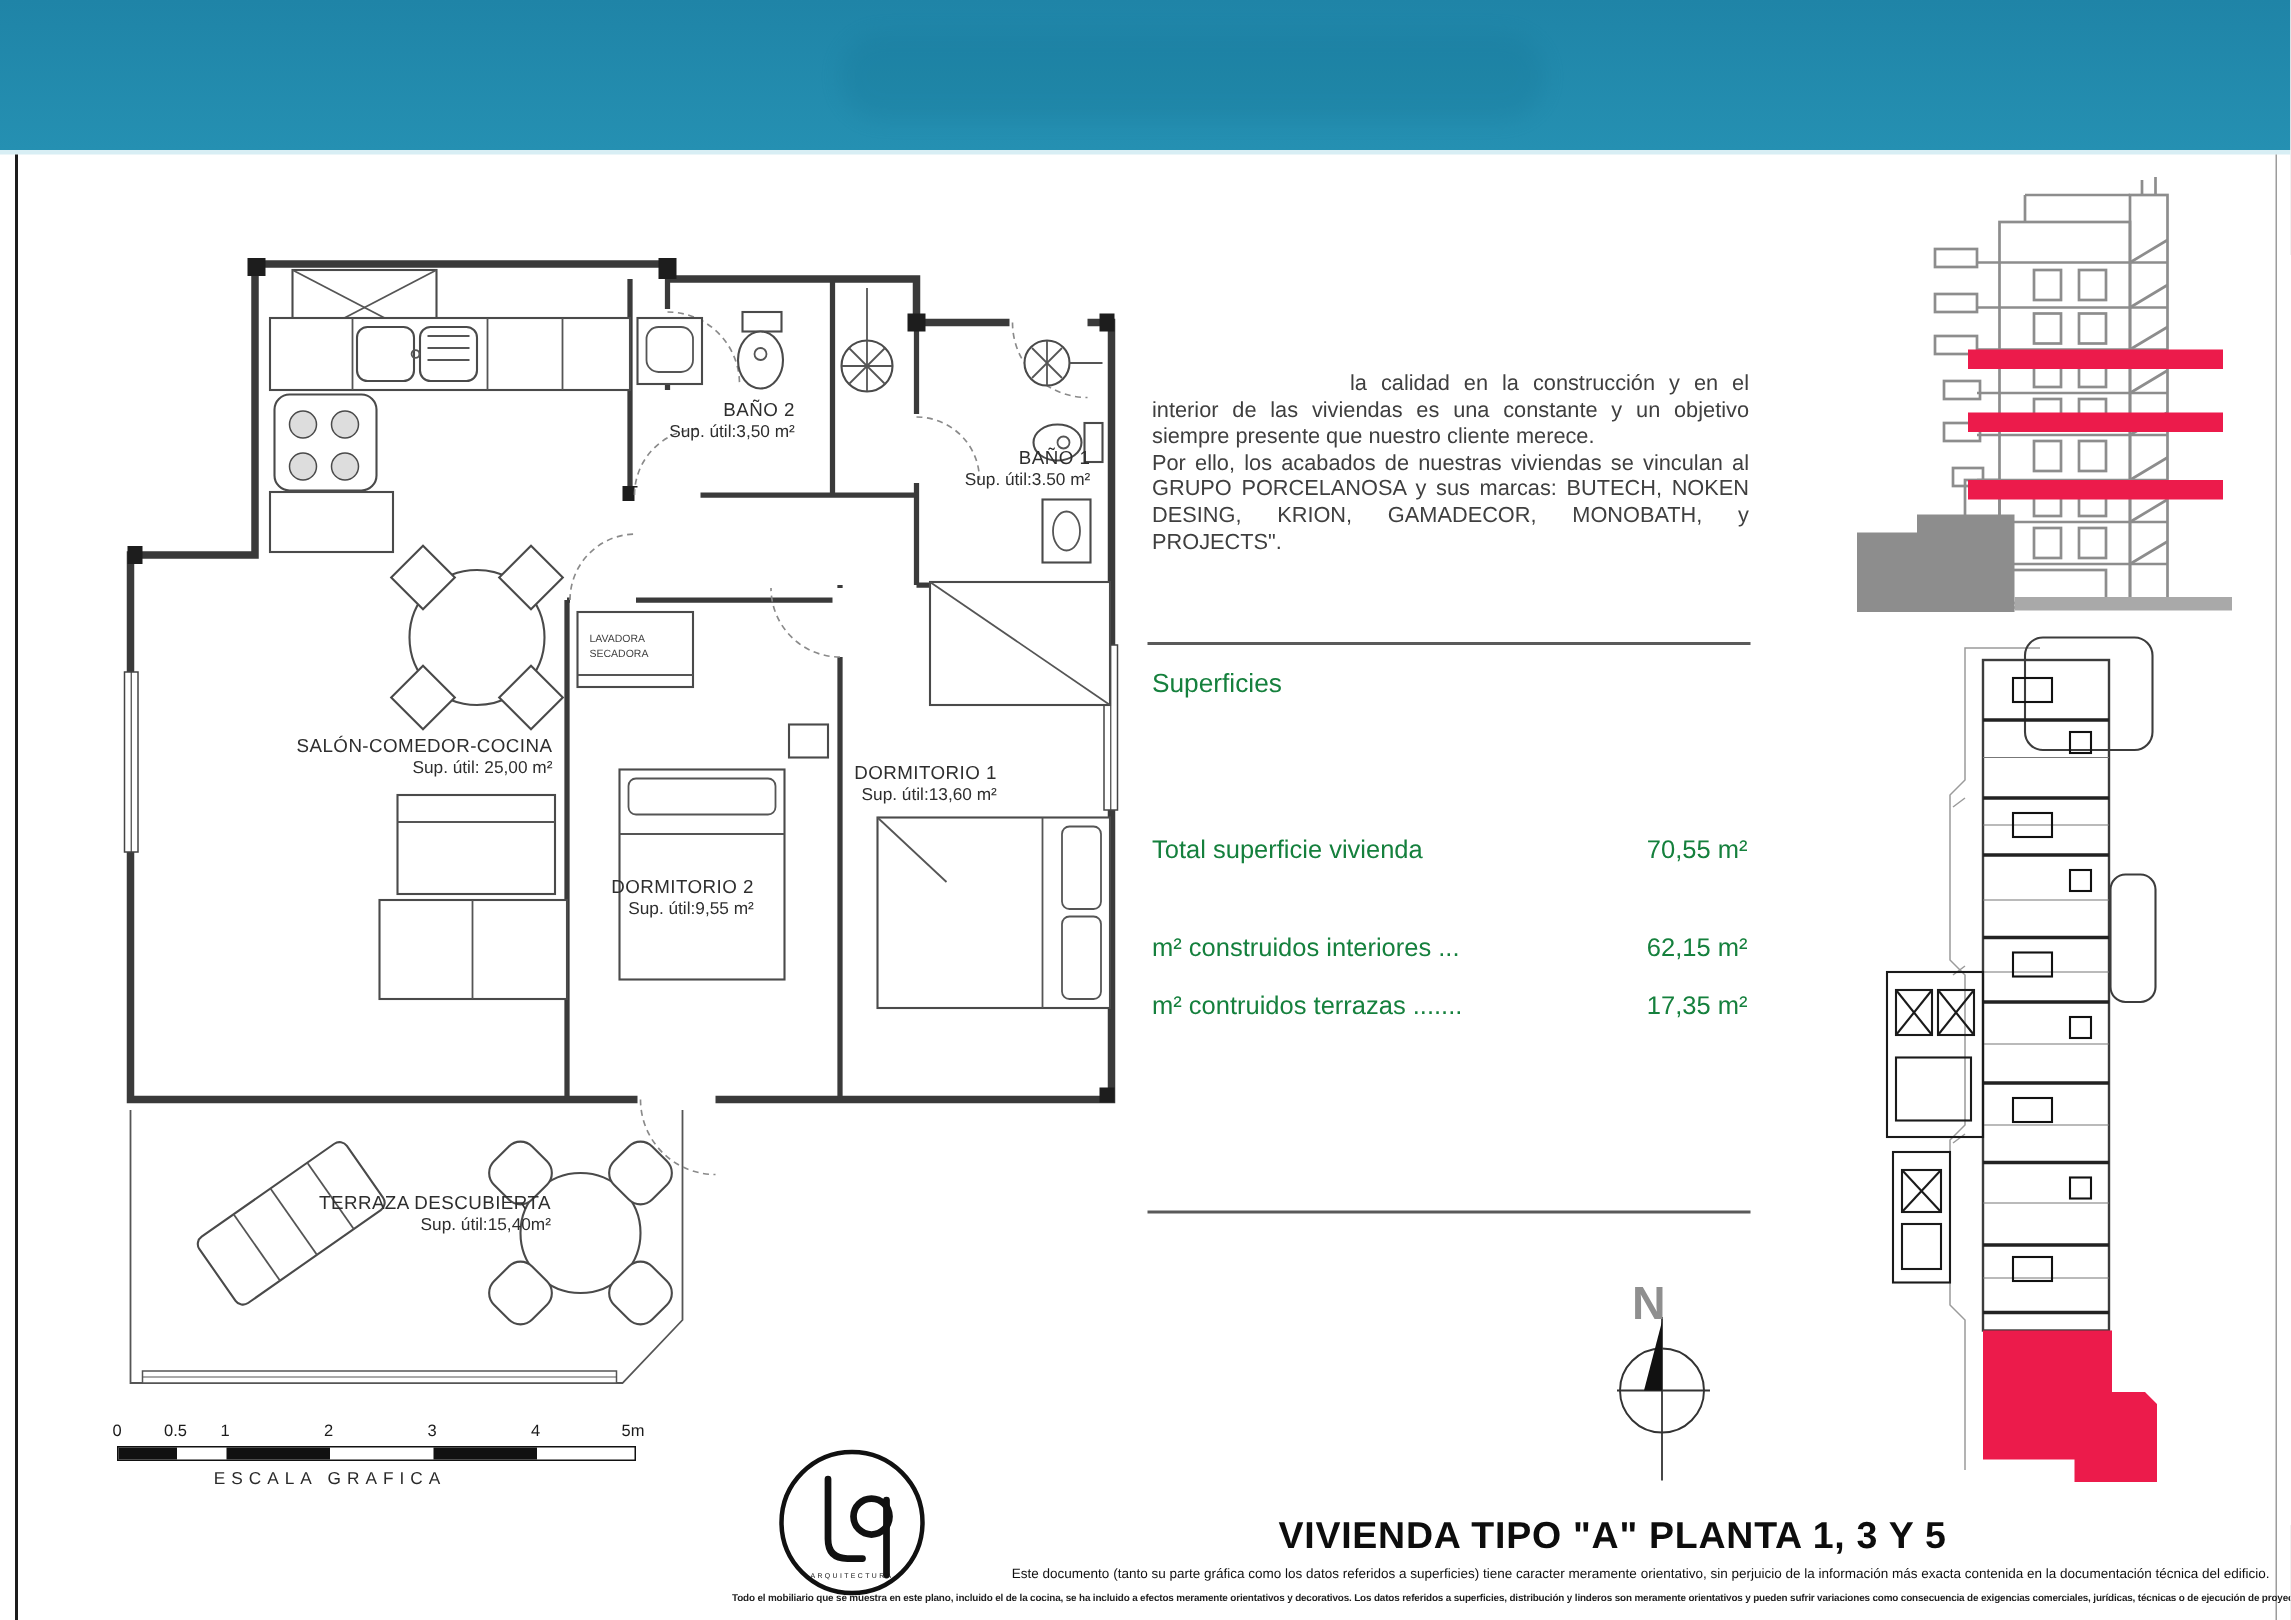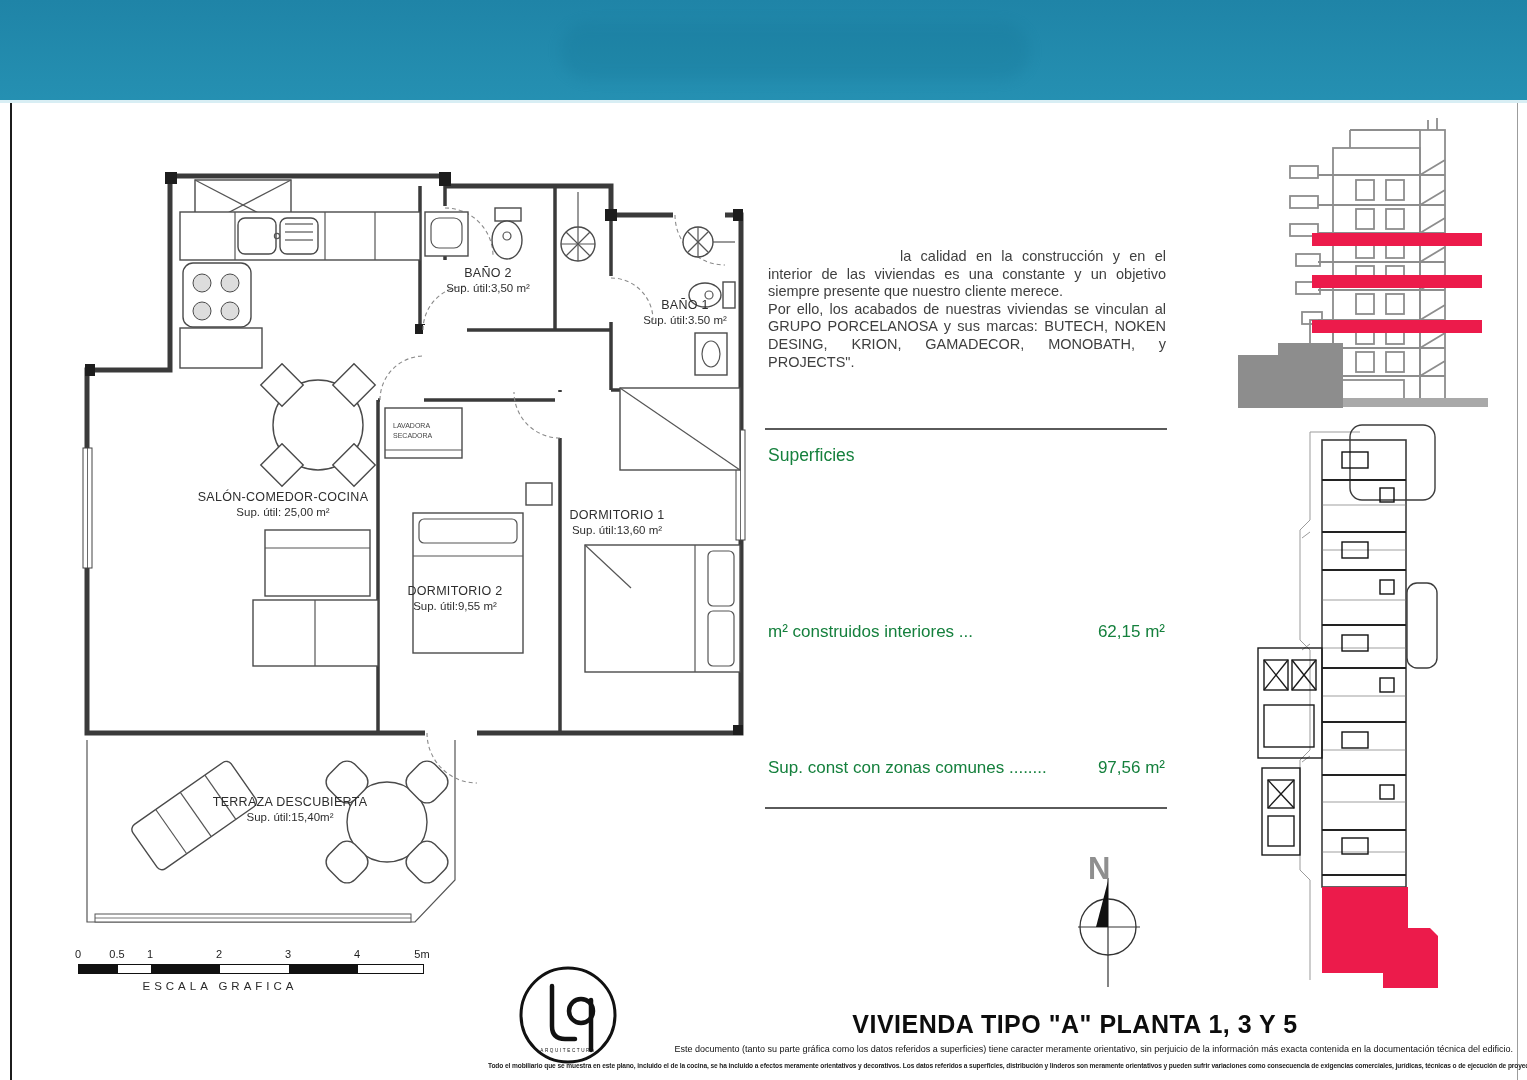--- a/index.html
+++ b/index.html
@@ -9,21 +9,21 @@
   .band{position:absolute;left:0;top:0;width:1527px;height:100px;
         background:linear-gradient(180deg,#1f84a7 0%,#2590b2 100%);}
   .band-watermark{position:absolute;left:560px;top:22px;width:470px;height:58px;
         background:#0d6787;opacity:.16;border-radius:28px;filter:blur(7px);}
   .band-underline{position:absolute;left:0;top:100px;width:1527px;height:3px;background:#d8eef4;}
   .frame-left{position:absolute;left:10px;top:103px;width:1.5px;height:977px;background:#1c1c1c;}
   .frame-right{position:absolute;right:9px;top:103px;width:1px;height:977px;background:#9c9c9c;}
   
   .floorplan{position:absolute;left:75px;top:148px;width:690px;height:800px;}
   .floorplan svg{position:absolute;left:0;top:0;}
-  .plan-label{position:absolute;transform:translateX(-50%);text-align:center;color:#2e2e2e;z-index:5;white-space:nowrap;}
+  .plan-label{position:absolute;transform:translateX(-50%);text-align:right;color:#2e2e2e;z-index:5;white-space:nowrap;}
   .plan-label .rname{font-size:12.5px;letter-spacing:.3px;}
   .plan-label .rarea{font-size:11.5px;margin-top:2px;}
   
   .quality{position:absolute;left:768px;top:248px;width:398px;color:#3f3f3f;
            font-size:14.5px;line-height:17.6px;text-align:justify;}
   .quality p{margin:0;}
   .quality p.first{text-indent:132px;}
   
   .surfaces{position:absolute;left:765px;top:423px;width:402px;height:395px;color:#15803d;text-align:right;}
   .rule{position:absolute;left:0;width:402px;height:2px;background:#5a5a5a;}
@@ -273,27 +273,31 @@
   </div>
 
   <div class="quality">
     <p class="first">la calidad en la construcción y en el interior de las viviendas es una constante y un objetivo siempre presente que nuestro cliente merece.</p>
     <p>Por ello, los acabados de nuestras viviendas se vinculan al GRUPO PORCELANOSA y sus marcas: BUTECH, NOKEN DESING, KRION, GAMADECOR, MONOBATH, y PROJECTS".</p>
   </div>
 
   <div class="surfaces">
     <div class="rule" style="top:5px;"></div>
     <div class="surf-title">Superficies</div>
+    <div class="surf-row" style="top:134px;">
+      <span class="lab">Total superficie vivienda</span>
+      <span class="val">70,55 m²</span>
+    </div>
     <div class="surf-row" style="top:199px;">
       <span class="lab">m² construidos interiores ...</span>
       <span class="val">62,15 m²</span>
     </div>
-    <div class="surf-row" style="top:335px;">
-      <span class="lab">Sup. const con zonas comunes ........</span>
-      <span class="val">97,56 m²</span>
+    <div class="surf-row" style="top:238px;">
+      <span class="lab">m² contruidos terrazas .......</span>
+      <span class="val">17,35 m²</span>
     </div>
     <div class="rule" style="top:384px;"></div>
   </div>
 
   <div class="elevation">
     <svg width="290" height="300" viewBox="0 0 290 300">
       <g class="gray" stroke-width="1.8">
         <rect x="95" y="30" width="87" height="257"></rect>
         <rect x="182" y="12" width="25" height="275"></rect>
         <line x1="190" y1="2" x2="190" y2="12"></line>

